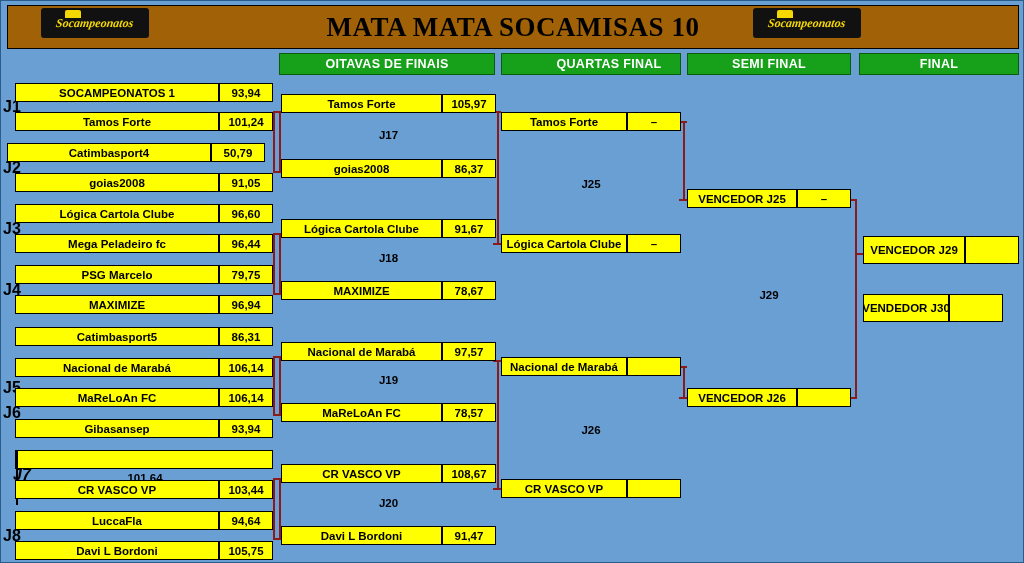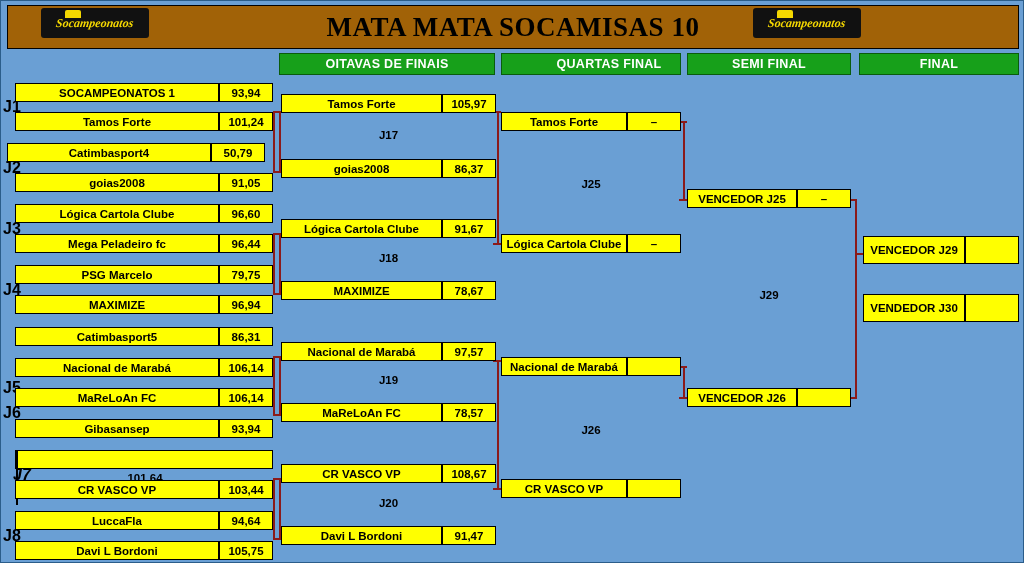--- a/index.html
+++ b/index.html
@@ -338,18 +338,18 @@
   <div class="mlabel" style="left:686px; top:288px; width:164px;">J29</div>
   <div class="team" style="left:686px; top:387px; width:164px;">
     <div class="nm">VENCEDOR J26</div>
     <div class="sc"></div>
   </div>
 
   <div class="team" style="left:862px; top:235px; width:156px; height:28px;">
     <div class="nm">VENCEDOR J29</div>
     <div class="sc"></div>
   </div>
-  <div class="team" style="left:862px; top:293px; width:156px; height:28px;">
+  <div class="team" style="left:862px; top:293px; width:140px; height:28px;">
     <div class="nm">VENDEDOR J30</div>
     <div class="sc"></div>
   </div>
 
 </div>
 
 </body></html>

